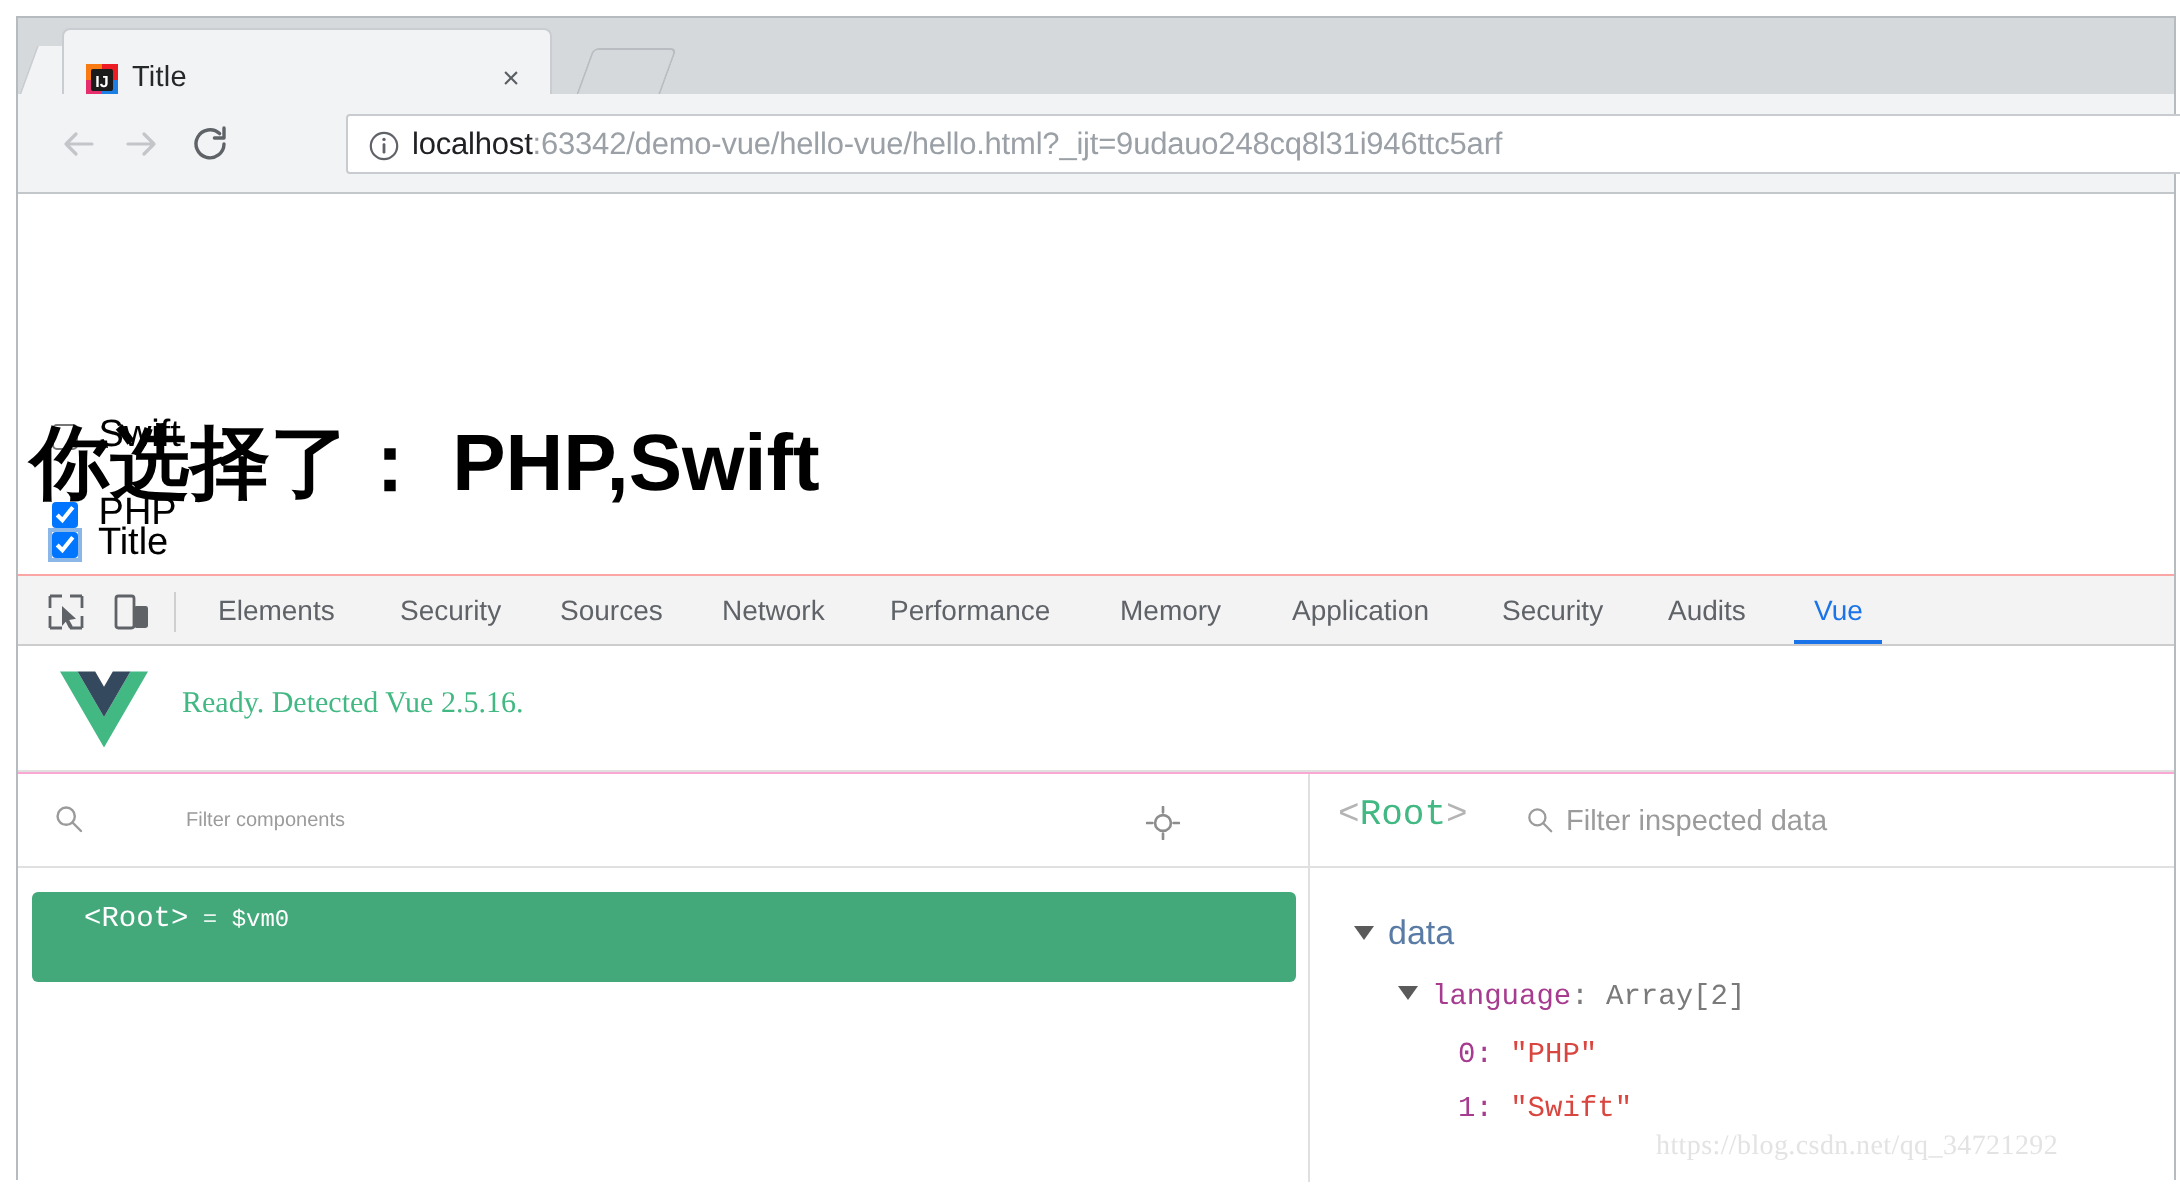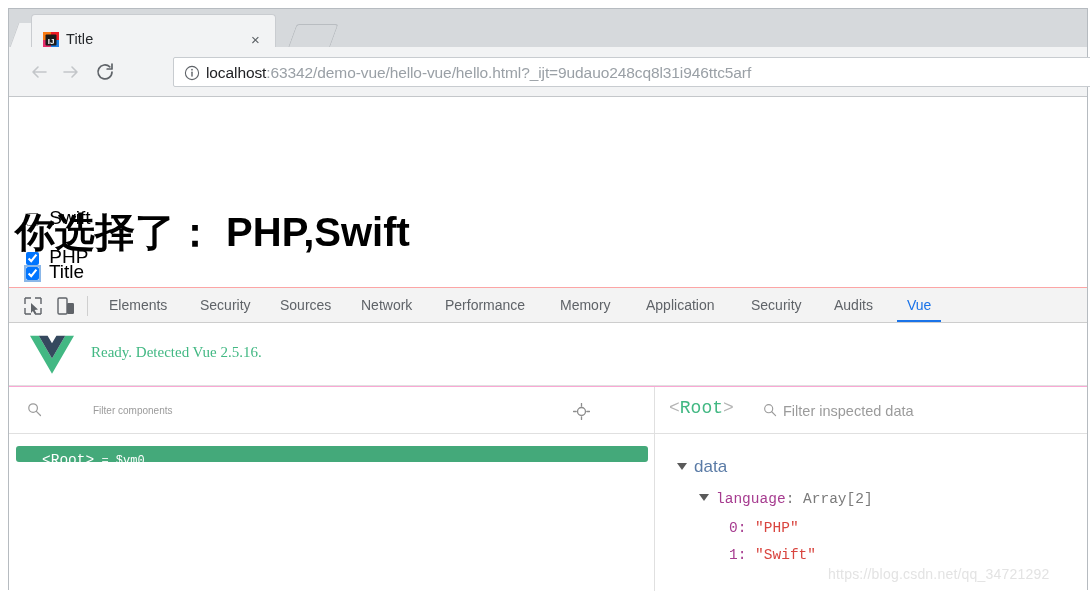--- a/index.html
+++ b/index.html
@@ -347,21 +347,21 @@
     line-height: 20px;
     cursor: pointer;
     font-family: "Liberation Sans", sans-serif;
     margin-top: 42px;
   }
   .root-row {
     position: absolute;
     left: 7px;
     top: 59px;
     width: 632px;
-    height: 16px;
+    height: 45px;
     background: #44a97a;
     border-radius: 3px;
     cursor: pointer;
   }
   .root-row-label {
     position: absolute;
     left: 26px;
     top: 6px;
     font-family: "Liberation Mono", monospace;
     font-size: 14.5px;
@@ -454,21 +454,21 @@
   .node-idx0 .key, .node-idx1 .key { color: #a63b8f; }
   .node-idx0 .str, .node-idx1 .str { color: #d9453f; }
 
   .watermark {
     position: absolute;
     left: 828px;
     top: 566px;
     font-size: 14px;
     color: #e3e3e3;
     white-space: nowrap;
-    font-family: Liberation Sans, sans-serif;
+    font-family: Liberation Serif, serif;
     letter-spacing: 0.2px;
   }
 </style>
 </head>
 <body>
 
 <div id="screen">
 
   <div class="window-frame"></div>
 

